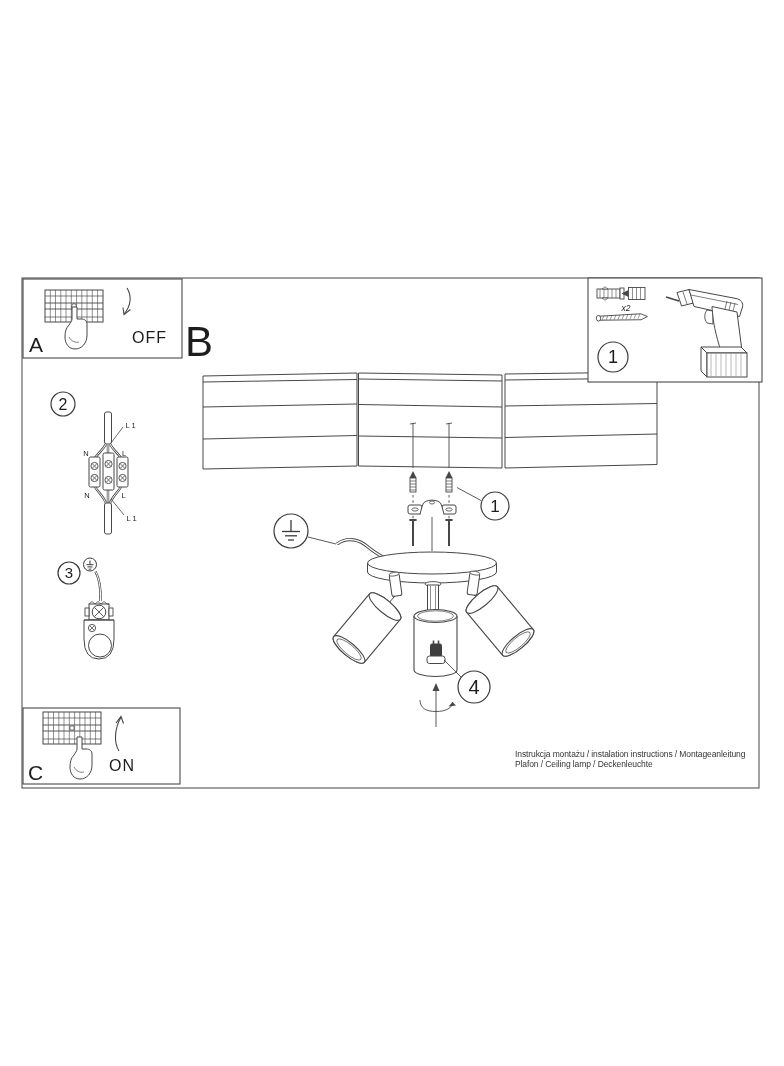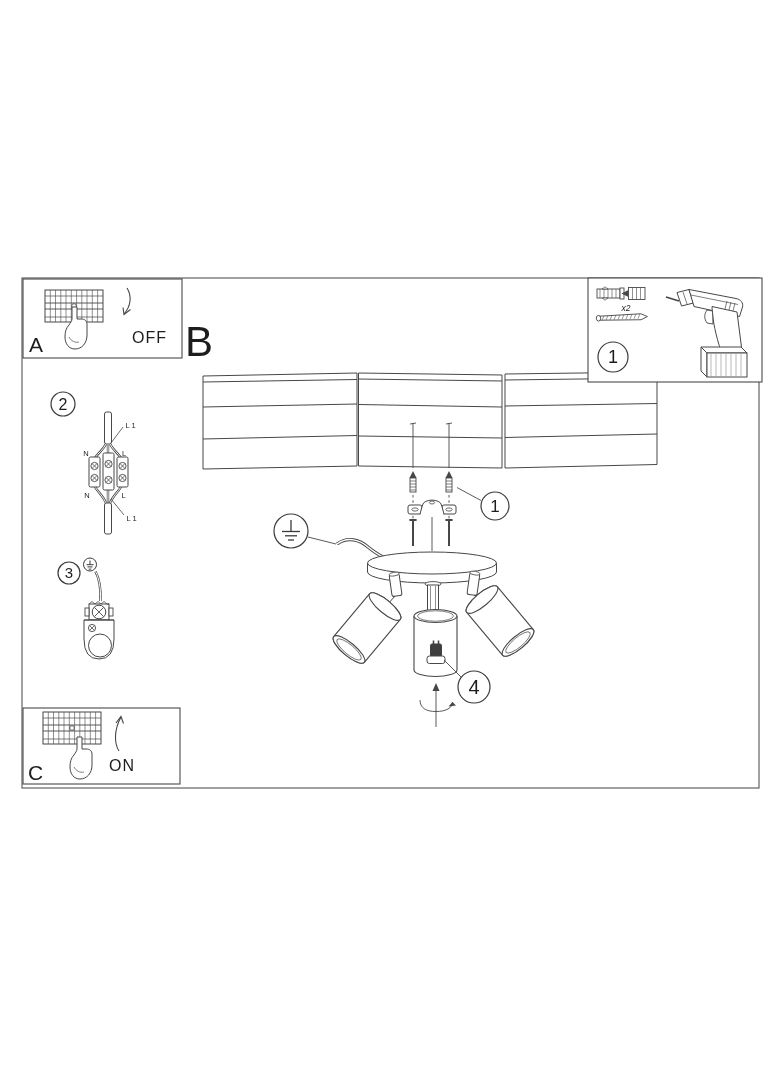--- a/index.html
+++ b/index.html
@@ -337,14 +337,18 @@
         <line x1="731" y1="354" x2="731" y2="376"></line>
             <line x1="736" y1="354" x2="736" y2="376"></line>
         <line x1="741" y1="354" x2="741" y2="376"></line>
       </g>
     </g>
     <circle cx="613" cy="357" r="15" fill="#fff" stroke="#3a3a3a" stroke-width="1.2"></circle>
     <text x="613" y="363" font-size="18" text-anchor="middle">1</text>
   </g>
 </svg>
 
-
+<div class="footer">
+  <div>Instrukcja montażu / instalation instructions / Montageanleitung</div>
+  <div>Plafon / Ceiling lamp / Deckenleuchte</div>
 </div>
 
+</div>
+
 </body></html>

